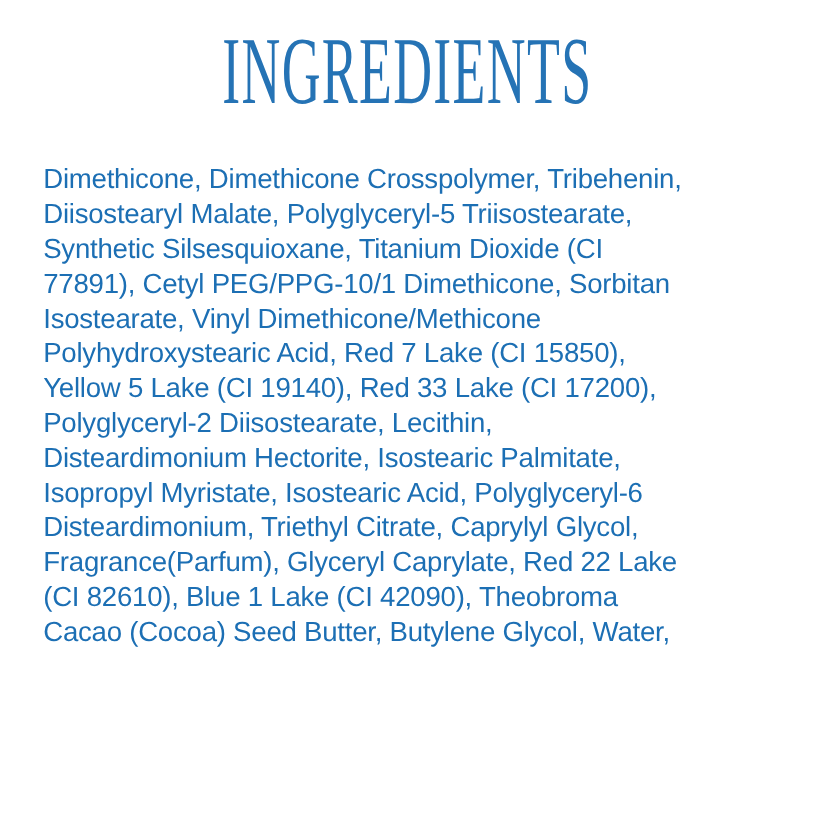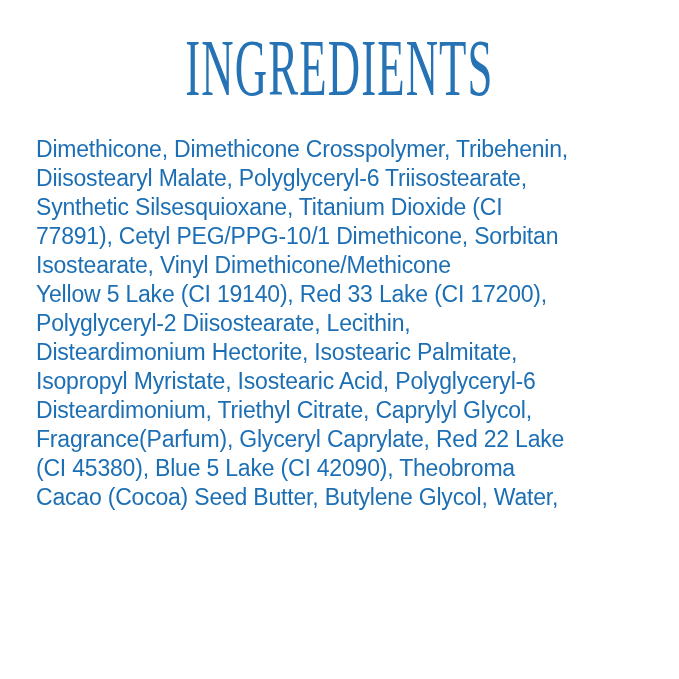--- a/index.html
+++ b/index.html
@@ -15,21 +15,21 @@
     overflow: hidden;
     font-family: "Liberation Sans", sans-serif;
   }
   .title-wrap {
     position: absolute;
     top: 20px;
     left: 0;
     right: 0;
     height: 88px;
     display: flex;
-    align-items: flex-end;
+    align-items: flex-start;
     justify-content: center;
   }
   .title-text {
     display: inline-block;
     font-family: "Liberation Serif", serif;
     font-weight: 400;
     font-size: 80px;
     line-height: 1;
     letter-spacing: 2px;
     transform: scaleX(0.56);
@@ -55,27 +55,28 @@
 <body>
 
 <div class="canvas" style="background: rgb(255, 255, 255);">
 
   <div class="title-wrap">
     <span class="title-text" style="color: rgb(37, 115, 181);">INGREDIENTS</span>
   </div>
 
   <div class="ingredients-body" style="color: rgb(28, 111, 180);">
     <div class="ingredients-line">Dimethicone, Dimethicone Crosspolymer, Tribehenin,</div>
-    <div class="ingredients-line">Diisostearyl Malate, Polyglyceryl-6 Triisostearate,</div>
+    <div class="ingredients-line">Diisostearyl Malate, Polyglyceryl-5 Triisostearate,</div>
     <div class="ingredients-line">Synthetic Silsesquioxane, Titanium Dioxide (CI</div>
     <div class="ingredients-line">77891), Cetyl PEG/PPG-10/1 Dimethicone, Sorbitan</div>
     <div class="ingredients-line">Isostearate, Vinyl Dimethicone/Methicone</div>
+    <div class="ingredients-line">Polyhydroxystearic Acid, Red 7 Lake (CI 15850),</div>
     <div class="ingredients-line">Yellow 5 Lake (CI 19140), Red 33 Lake (CI 17200),</div>
     <div class="ingredients-line">Polyglyceryl-2 Diisostearate, Lecithin,</div>
     <div class="ingredients-line">Disteardimonium Hectorite, Isostearic Palmitate,</div>
     <div class="ingredients-line">Isopropyl Myristate, Isostearic Acid, Polyglyceryl-6</div>
     <div class="ingredients-line">Disteardimonium, Triethyl Citrate, Caprylyl Glycol,</div>
     <div class="ingredients-line">Fragrance(Parfum), Glyceryl Caprylate, Red 22 Lake</div>
-    <div class="ingredients-line">(CI 45380), Blue 5 Lake (CI 42090), Theobroma</div>
+    <div class="ingredients-line">(CI 82610), Blue 1 Lake (CI 42090), Theobroma</div>
     <div class="ingredients-line">Cacao (Cocoa) Seed Butter, Butylene Glycol, Water,</div>
   </div>
 
 </div>
 
 </body></html>

